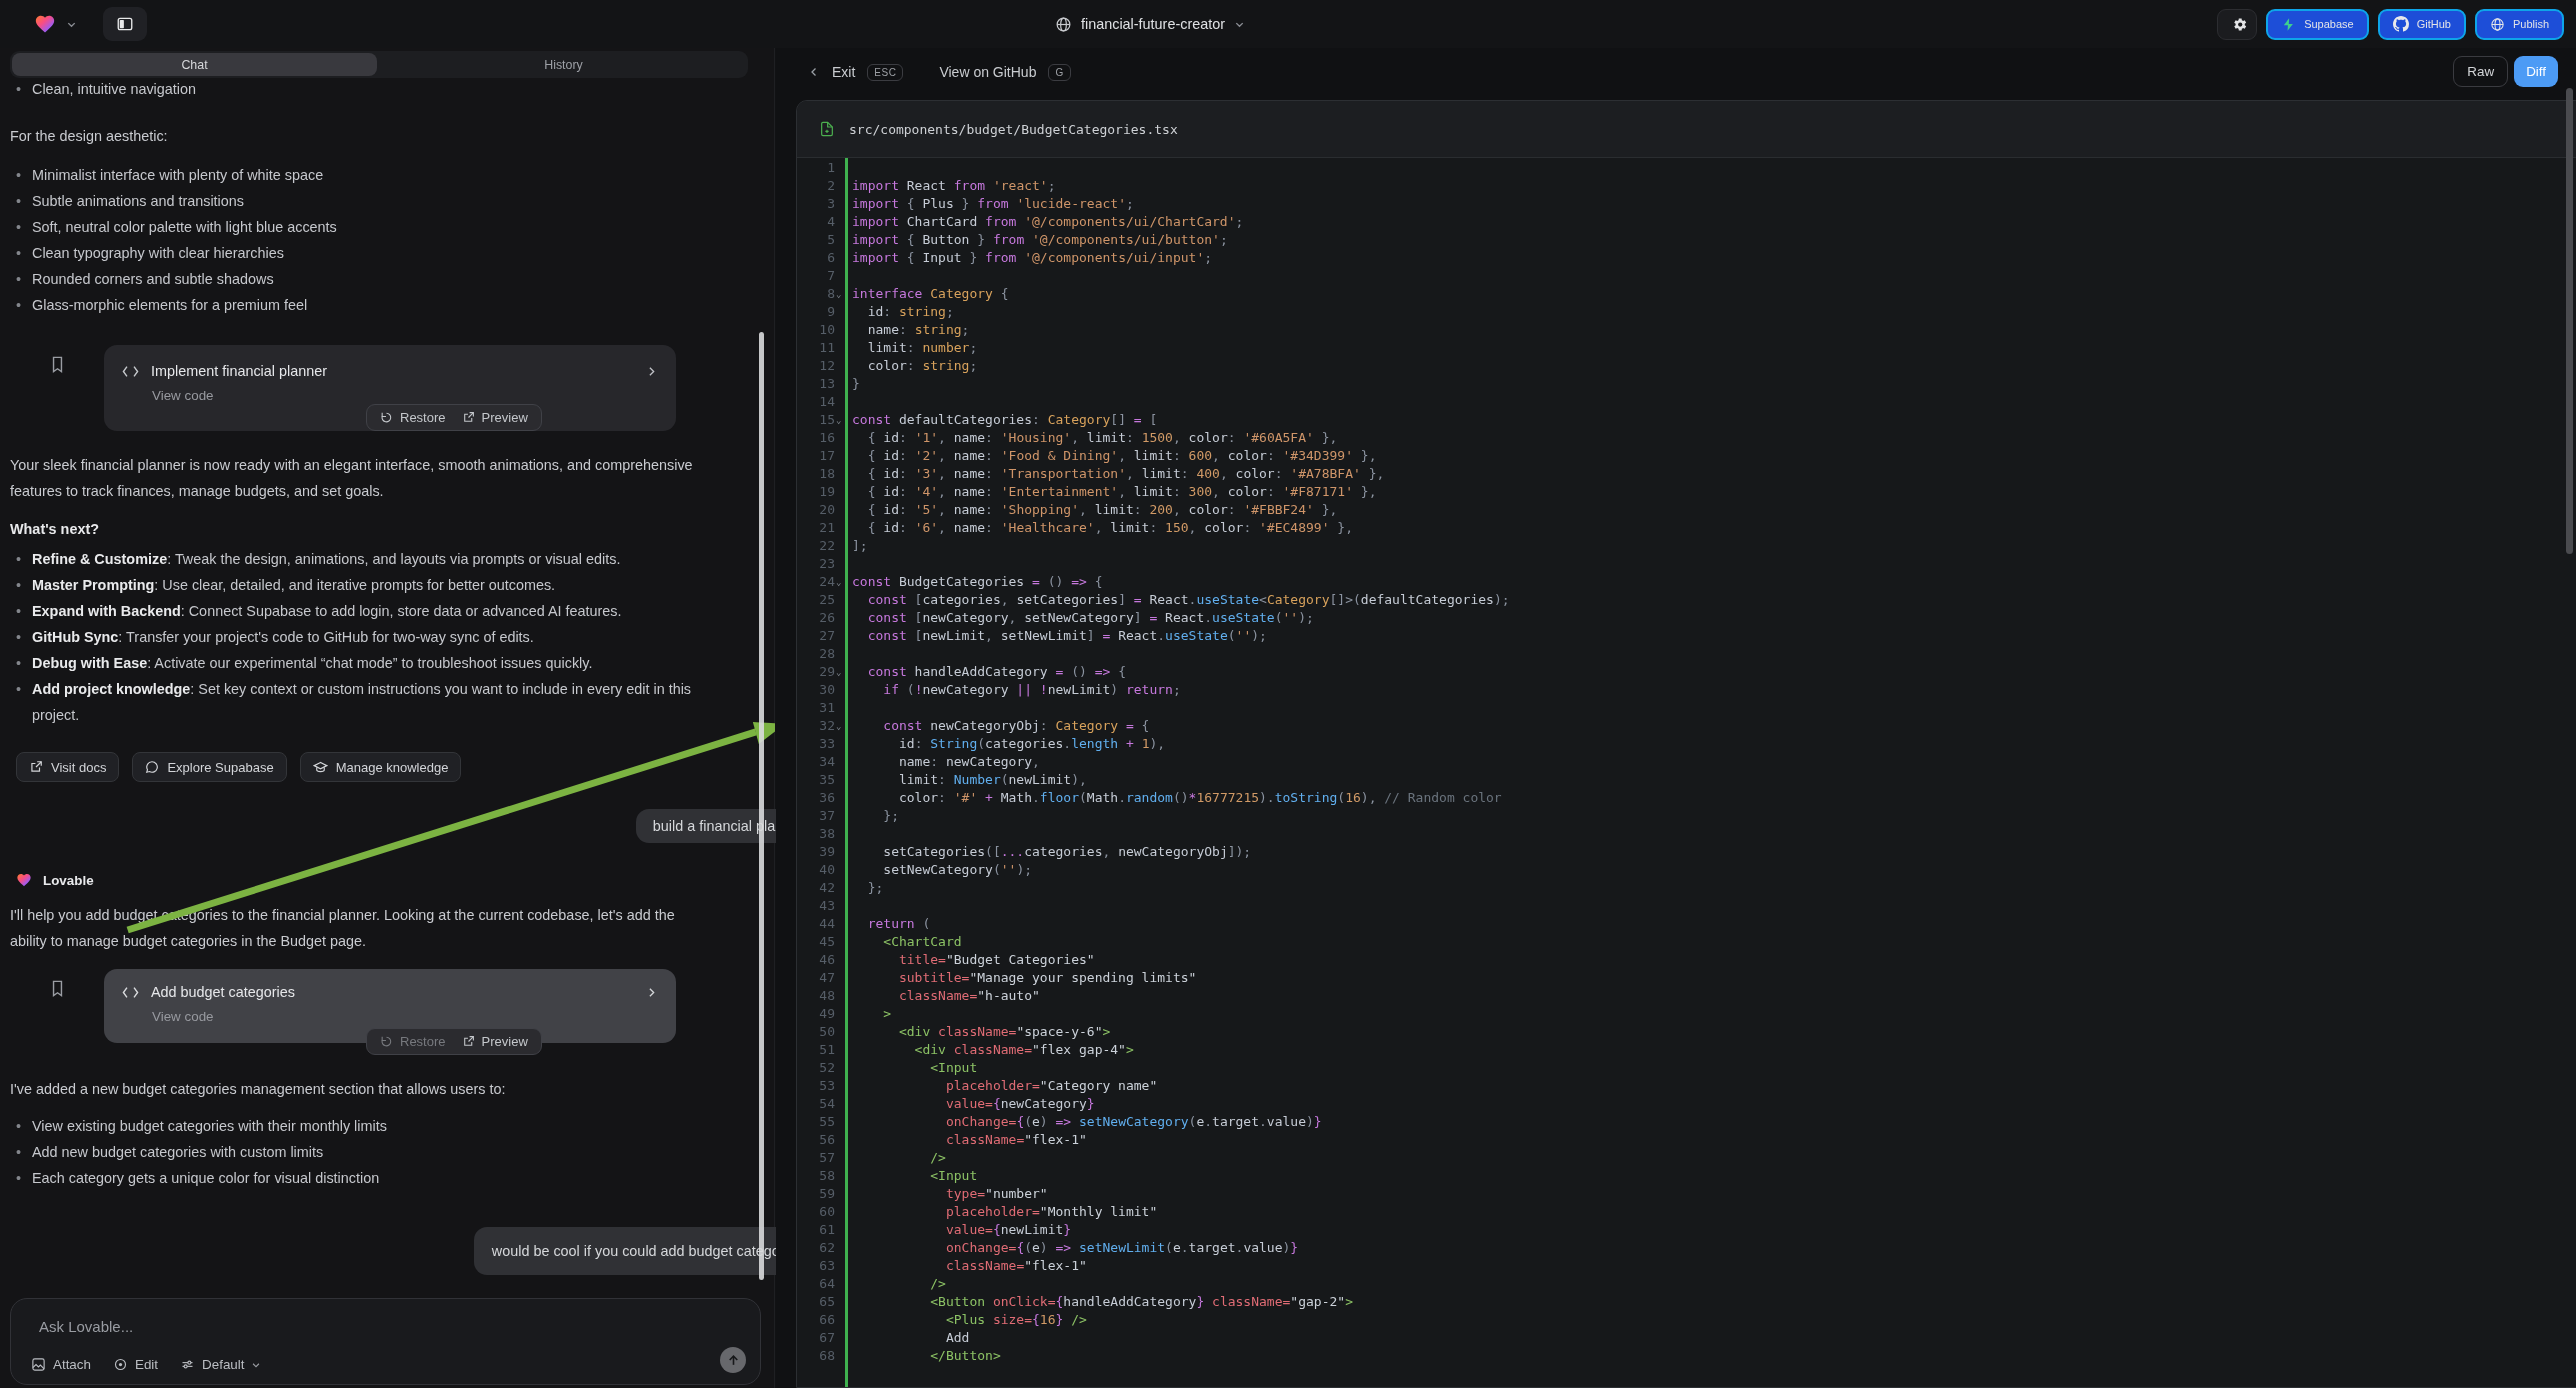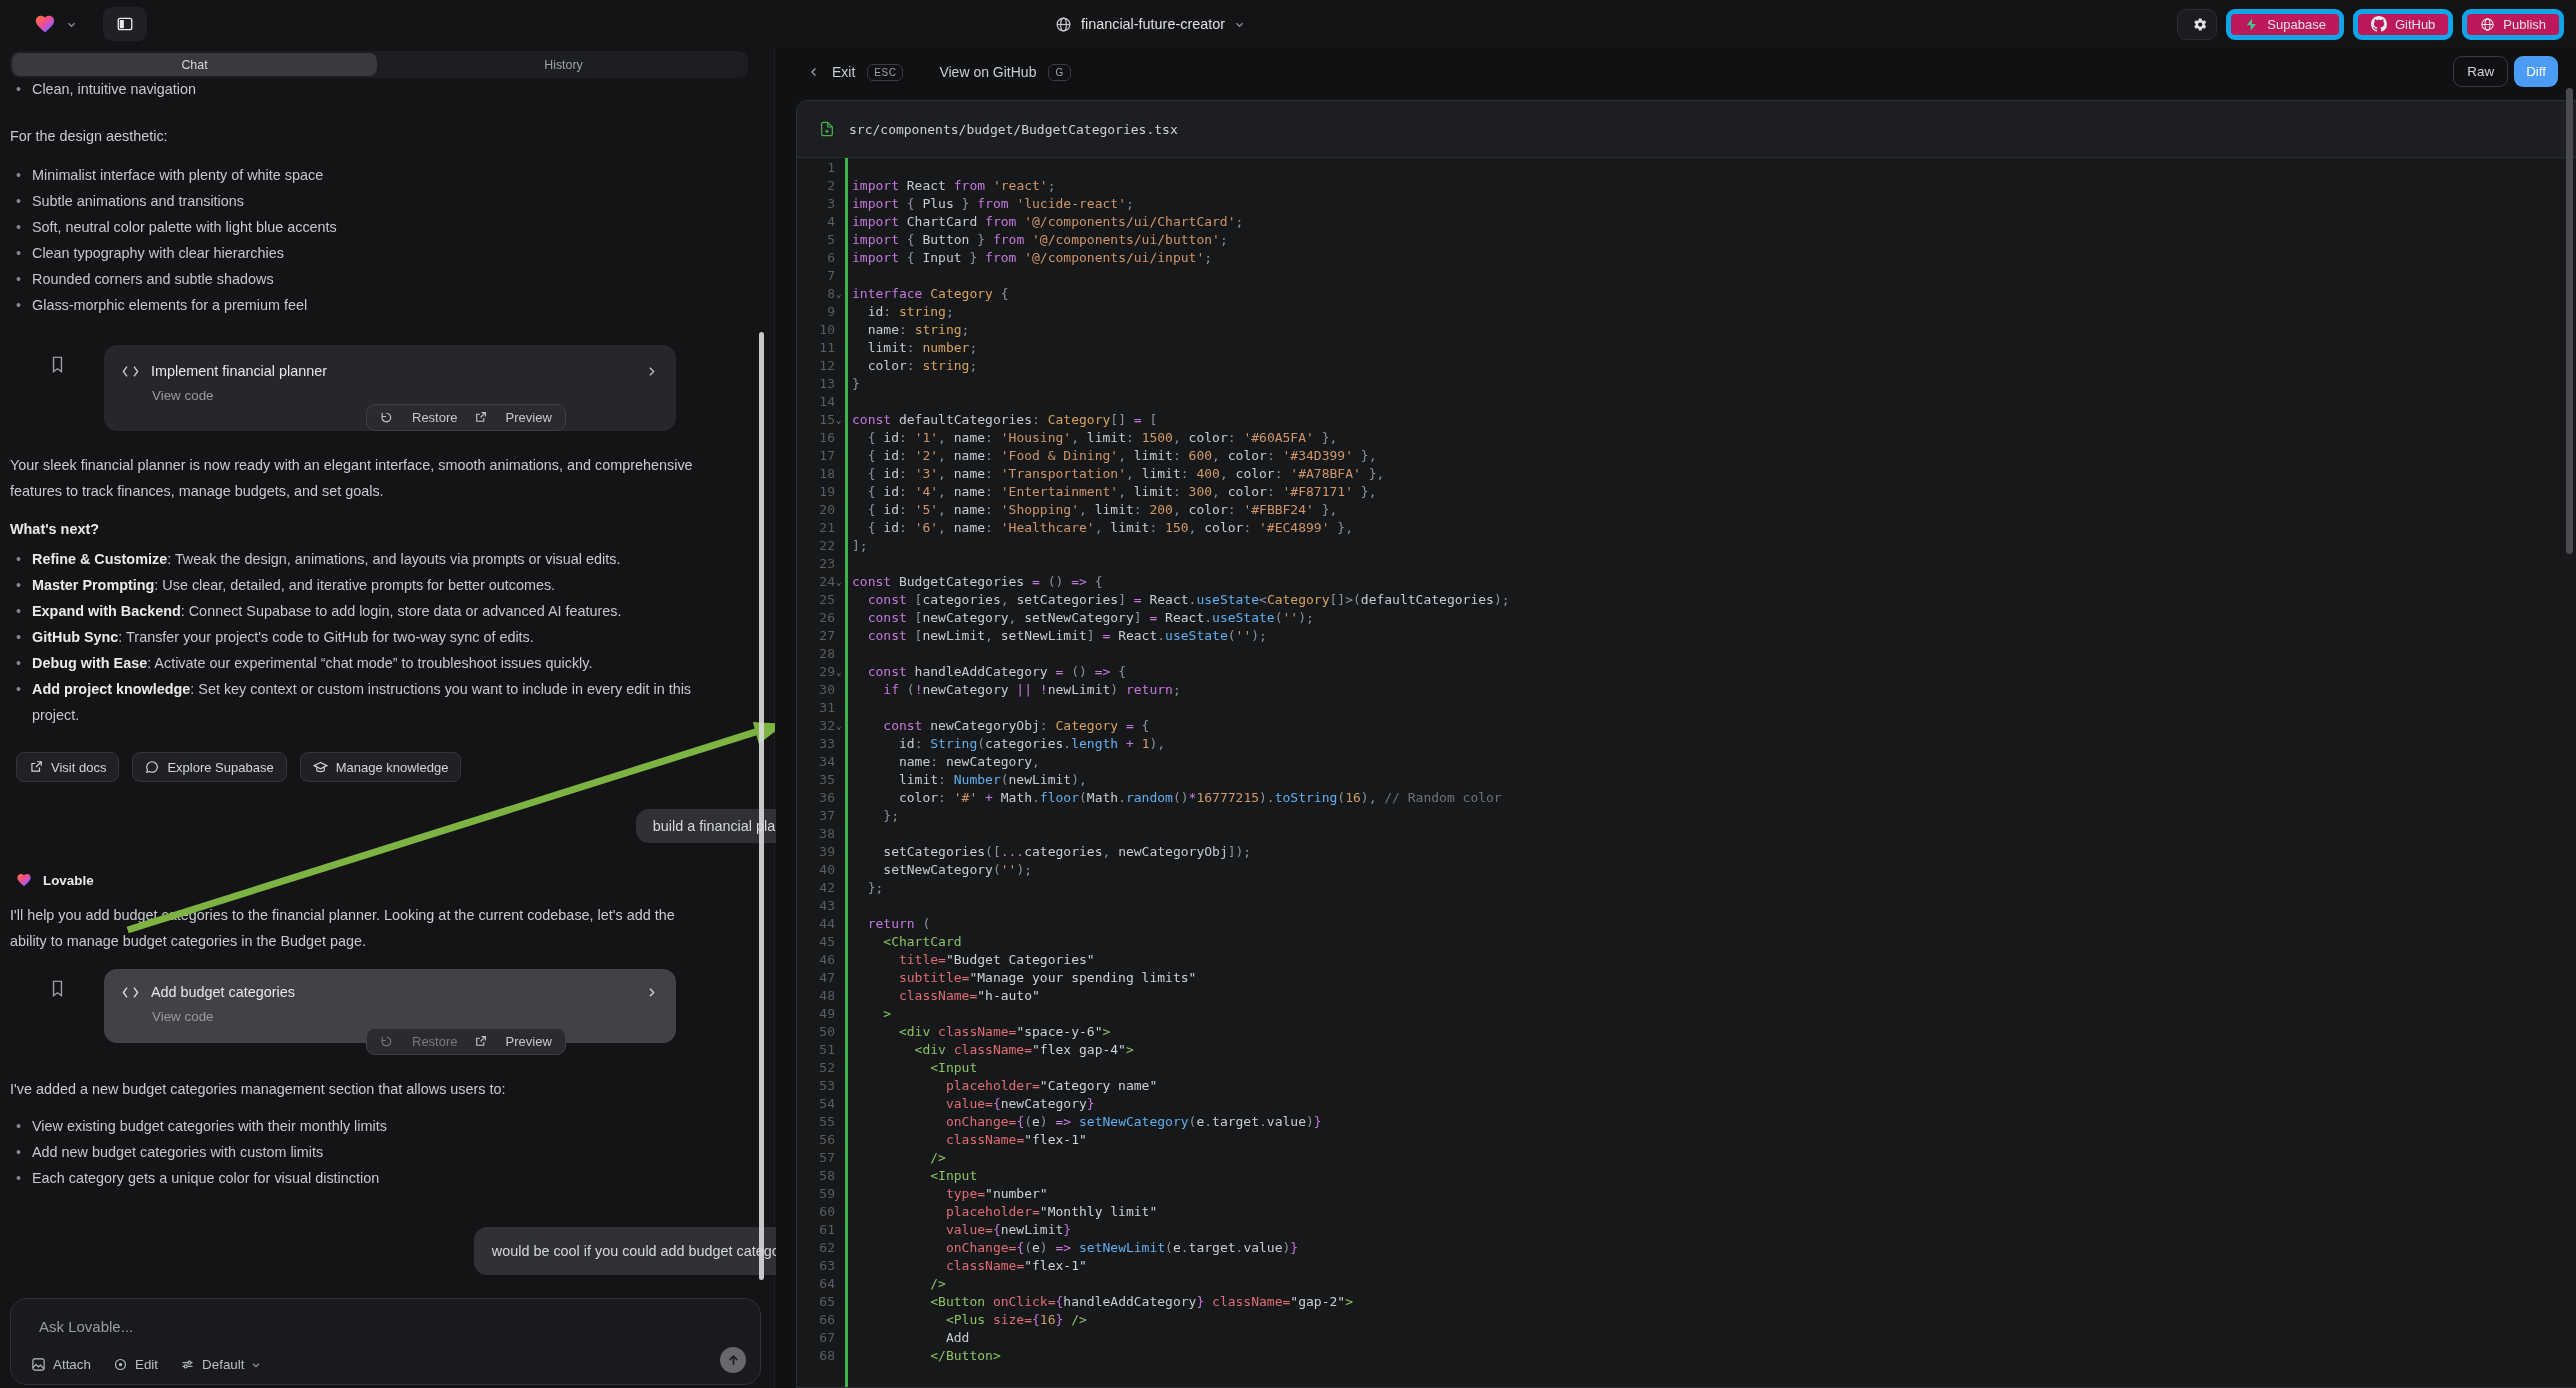--- a/index.html
+++ b/index.html
@@ -7,21 +7,21 @@
   body { font-family:"Liberation Sans", sans-serif; }
   .stage { position:relative; width:2576px; height:1388px; background:#111214; overflow:hidden; }
 
   
   .topbar { position:absolute; left:0; top:0; width:2576px; height:48px; background:#131416; }
   .tb-left { position:absolute; left:34px; top:0; height:48px; display:flex; align-items:center; gap:10px; }
   .icon-btn { display:flex; align-items:center; justify-content:center; border-radius:9px; cursor:pointer; }
   .panel-btn { width:44px; height:34px; background:#202125; margin-left:16px; }
   .tb-center { position:absolute; left:1055px; top:0; height:48px; display:flex; align-items:center; gap:9px; color:#dfe1e4; font-size:14.4px; }
   .tb-right { position:absolute; right:12px; top:0; height:48px; display:flex; align-items:center; gap:9px; }
-  .tb-btn { height:31px; display:flex; align-items:center; gap:8px; padding:0 13px; border:5px solid #0ea5e9; border-radius:9px; background:#be185d; color:#e3e4e7; font-size:13px; cursor:pointer; }
+  .tb-btn { height:31px; display:flex; align-items:center; gap:8px; padding:0 13px; border:2px solid #0ea5e9; border-radius:9px; background:#1d4ed8; color:#e3e4e7; font-size:11px; cursor:pointer; }
   .gear-btn { width:40px; height:31px; background:#1b1c1f; border:1px solid #2c2d31; font-size:17px; color:#e4e5e7; }
 
   
   .chat { position:absolute; left:0; top:48px; width:775px; height:1340px; background:#141416; border-right:1px solid #1f2023; }
   .tabs { position:absolute; left:10px; top:3px; width:738px; height:27px; background:#1d1e21; border-radius:9px; display:flex; }
   .tab { flex:1; display:flex; align-items:center; justify-content:center; font-size:12.4px; color:#9da0a6; border-radius:8px; margin:2px; cursor:pointer; }
   .tab.active { background:#39393e; color:#d6d7da; }
 
   .chat-body { position:absolute; left:0; top:0; width:844px; height:1340px; overflow:hidden; color:#c9cbd0; font-size:14.4px; }
   .para { position:absolute; left:10px; line-height:26px; }
@@ -31,21 +31,21 @@
   ul.blist li::before { content:"•"; position:absolute; left:6px; color:#83868c; }
   ul.blist li b { color:#e9eaec; }
 
   .snippet-card { position:absolute; left:104px; width:572px; border-radius:13px; background:#27272b; padding:13px 18px; }
   .snippet-card.highlight { background:#414247; }
   .sc-row1 { display:flex; align-items:center; gap:12px; height:26px; color:#e6e7ea; font-size:14.4px; }
   .sc-chev { margin-left:auto; }
   .sc-row2 { margin-left:30px; margin-top:4px; color:#97999f; font-size:13.4px; cursor:pointer; }
   .bookmark { position:absolute; left:48px; }
   .pill { position:absolute; left:366px; height:27px; display:flex; align-items:center; gap:16px; background:#2b2b2f; border:1px solid #404147; border-radius:9px; padding:0 13px; font-size:13px; color:#c4c7cb; }
-  .pill .seg { display:flex; align-items:center; gap:19px; cursor:pointer; }
+  .pill .seg { display:flex; align-items:center; gap:7px; cursor:pointer; }
   .pill .dim { color:#77797e; }
 
   .act-row { position:absolute; left:16px; display:flex; gap:13px; }
   .act-btn { height:30px; display:flex; align-items:center; gap:8px; padding:0 12px; background:#202125; border:1px solid #333539; border-radius:8px; color:#d3d5d9; font-size:13px; cursor:pointer; }
 
   .bubble { position:absolute; right:23px; background:#303135; border-radius:13px; padding:9px 17px; color:#d6d8db; font-size:14.4px; white-space:nowrap; }
   .bubble.tall { padding:16px 18px; }
 
   .lov-row { position:absolute; left:16px; display:flex; align-items:center; gap:11px; }
   .lov-name { font-size:13.4px; font-weight:bold; color:#e8e9eb; }

